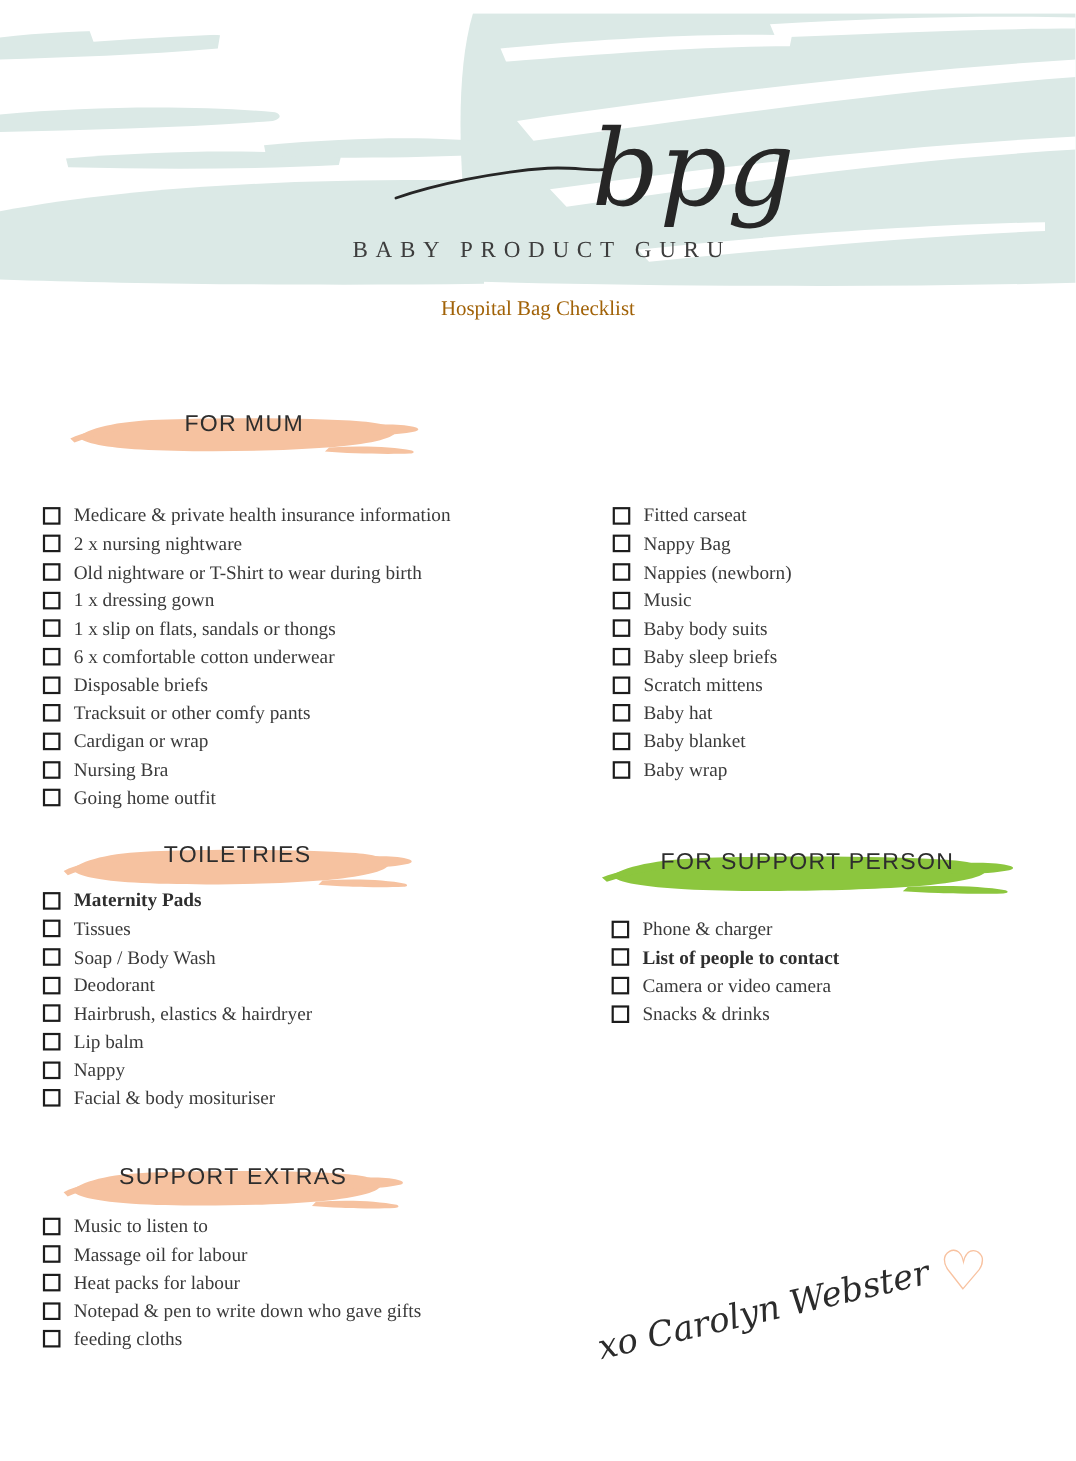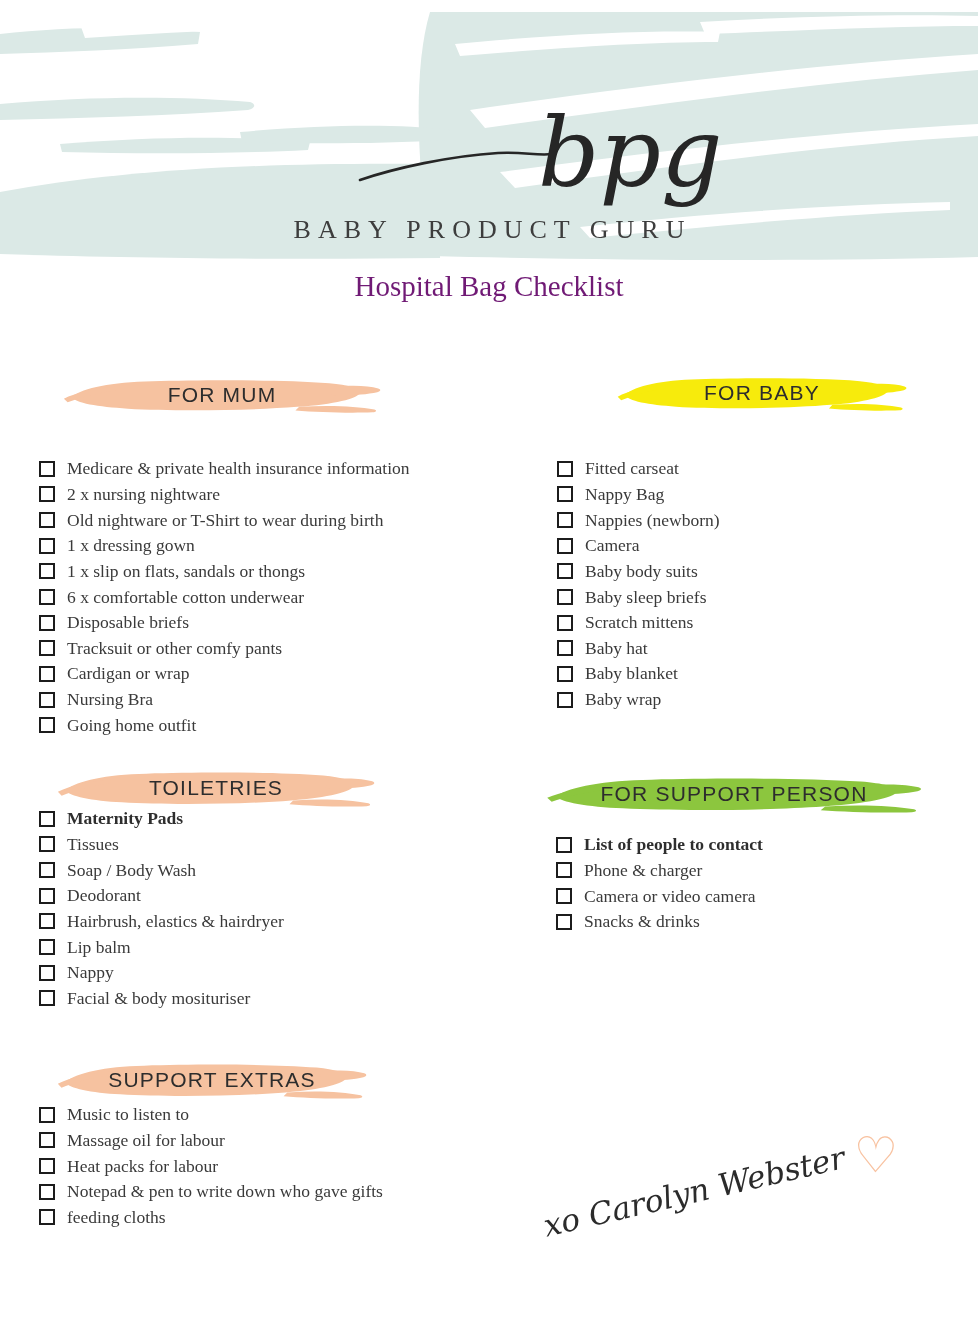--- a/index.html
+++ b/index.html
@@ -13,29 +13,29 @@
   
   .logo{position:absolute;left:0;top:62px;width:978px;height:150px;}
   .logo text{
     font-family:"DejaVu Serif", serif;font-style:italic;
     font-size:96px;fill:#262626;
   }
   .logo .flourish{stroke:#262626;stroke-width:2.6;fill:none;stroke-linecap:round;}
   
   .brand{
     position:absolute;left:0;top:203px;width:100%;text-align:center;
-    font-family:"Liberation Serif", serif;font-size:26px;color:#3d3d3d;
+    font-family:"Liberation Serif", serif;font-size:21px;color:#3d3d3d;
     letter-spacing:7px;text-indent:7px;white-space:nowrap;
   }
   .doc-title{
     position:absolute;left:0;top:258px;width:100%;text-align:center;
-    font-family:"Liberation Serif", serif;font-size:29px;color:#701a75;
-  }
-  
-  .header{position:absolute;display:flex;align-items:center;justify-content:center;}
+    font-family:"Liberation Serif", serif;font-size:19px;color:#a16207;
+  }
+  
+  .header{position:absolute;display:flex;justify-content:center;}
   .header .brush{position:absolute;left:0;top:0;width:100%;height:100%;}
   .header-label{
     position:relative;z-index:2;
     font-family:"Liberation Sans", sans-serif;font-size:21px;
     letter-spacing:1.2px;color:#2d2d2d;white-space:nowrap;
   }
   .h-mum{left:62px;top:362px;width:320px;height:42px;}
   .h-baby{left:616px;top:360px;width:292px;height:42px;}
   .h-toiletries{left:56px;top:754px;width:320px;height:44px;}
   .h-support{left:545px;top:760px;width:378px;height:44px;}
@@ -106,29 +106,20 @@
   <div class="header h-mum">
     <svg class="brush" viewBox="0 0 340 46" preserveAspectRatio="none">
       <path d="M 10 25 C 24 15 52 9 96 8 C 150 6.5 230 6 284 10 C 306 12 318 16 316 21 C 314 27 290 33 250 36 C 200 40 120 41 70 38 C 38 36 14 32 10 25 Z" fill="#F6C2A0"></path>
       <path d="M 290 14 C 310 12 326 13 336 16 C 339 17 339 19 335 20 C 322 23 300 24 286 23 Z" fill="#F6C2A0"></path>
       <path d="M 252 36 C 282 34 312 35 332 39 C 335 40 334 42 330 42 C 306 43 272 42 248 40 Z" fill="#F6C2A0"></path>
       <path d="M 2 27 C 14 21 34 16 58 14 L 58 18 C 36 21 18 26 6 31 Z" fill="#F6C2A0"></path>
     </svg>
     <span class="header-label">FOR MUM</span>
   </div>
 
-  <div class="header h-baby">
-    <svg class="brush" viewBox="0 0 340 46" preserveAspectRatio="none">
-      <path d="M 10 25 C 24 15 52 9 96 8 C 150 6.5 230 6 284 10 C 306 12 318 16 316 21 C 314 27 290 33 250 36 C 200 40 120 41 70 38 C 38 36 14 32 10 25 Z" fill="#F7EB0C"></path>
-      <path d="M 290 14 C 310 12 326 13 336 16 C 339 17 339 19 335 20 C 322 23 300 24 286 23 Z" fill="#F7EB0C"></path>
-      <path d="M 252 36 C 282 34 312 35 332 39 C 335 40 334 42 330 42 C 306 43 272 42 248 40 Z" fill="#F7EB0C"></path>
-      <path d="M 2 27 C 14 21 34 16 58 14 L 58 18 C 36 21 18 26 6 31 Z" fill="#F7EB0C"></path>
-    </svg>
-    <span class="header-label">FOR BABY</span>
-  </div>
 
   <div class="header h-toiletries">
     <svg class="brush" viewBox="0 0 340 46" preserveAspectRatio="none">
       <path d="M 10 25 C 24 15 52 9 96 8 C 150 6.5 230 6 284 10 C 306 12 318 16 316 21 C 314 27 290 33 250 36 C 200 40 120 41 70 38 C 38 36 14 32 10 25 Z" fill="#F6C2A0"></path>
       <path d="M 290 14 C 310 12 326 13 336 16 C 339 17 339 19 335 20 C 322 23 300 24 286 23 Z" fill="#F6C2A0"></path>
       <path d="M 252 36 C 282 34 312 35 332 39 C 335 40 334 42 330 42 C 306 43 272 42 248 40 Z" fill="#F6C2A0"></path>
       <path d="M 2 27 C 14 21 34 16 58 14 L 58 18 C 36 21 18 26 6 31 Z" fill="#F6C2A0"></path>
     </svg>
     <span class="header-label">TOILETRIES</span>
   </div>
@@ -207,21 +198,21 @@
       <div class="check-row">
         <span class="checkbox"></span>
         <span class="check-label">Nappy Bag</span>
       </div>
       <div class="check-row">
         <span class="checkbox"></span>
         <span class="check-label">Nappies (newborn)</span>
       </div>
       <div class="check-row">
         <span class="checkbox"></span>
-        <span class="check-label">Camera</span>
+        <span class="check-label">Music</span>
       </div>
       <div class="check-row">
         <span class="checkbox"></span>
         <span class="check-label">Baby body suits</span>
       </div>
       <div class="check-row">
         <span class="checkbox"></span>
         <span class="check-label">Baby sleep briefs</span>
       </div>
       <div class="check-row">
@@ -269,27 +260,27 @@
       <div class="check-row">
         <span class="checkbox"></span>
         <span class="check-label">Nappy</span>
       </div>
       <div class="check-row">
         <span class="checkbox"></span>
         <span class="check-label">Facial &amp; body mosituriser</span>
       </div>
     </div>
   <div class="list l-support">
+      <div class="check-row">
+        <span class="checkbox"></span>
+        <span class="check-label">Phone &amp; charger</span>
+      </div>
       <div class="check-row bold">
         <span class="checkbox"></span>
         <span class="check-label">List of people to contact</span>
-      </div>
-      <div class="check-row">
-        <span class="checkbox"></span>
-        <span class="check-label">Phone &amp; charger</span>
       </div>
       <div class="check-row">
         <span class="checkbox"></span>
         <span class="check-label">Camera or video camera</span>
       </div>
       <div class="check-row">
         <span class="checkbox"></span>
         <span class="check-label">Snacks &amp; drinks</span>
       </div>
     </div>

